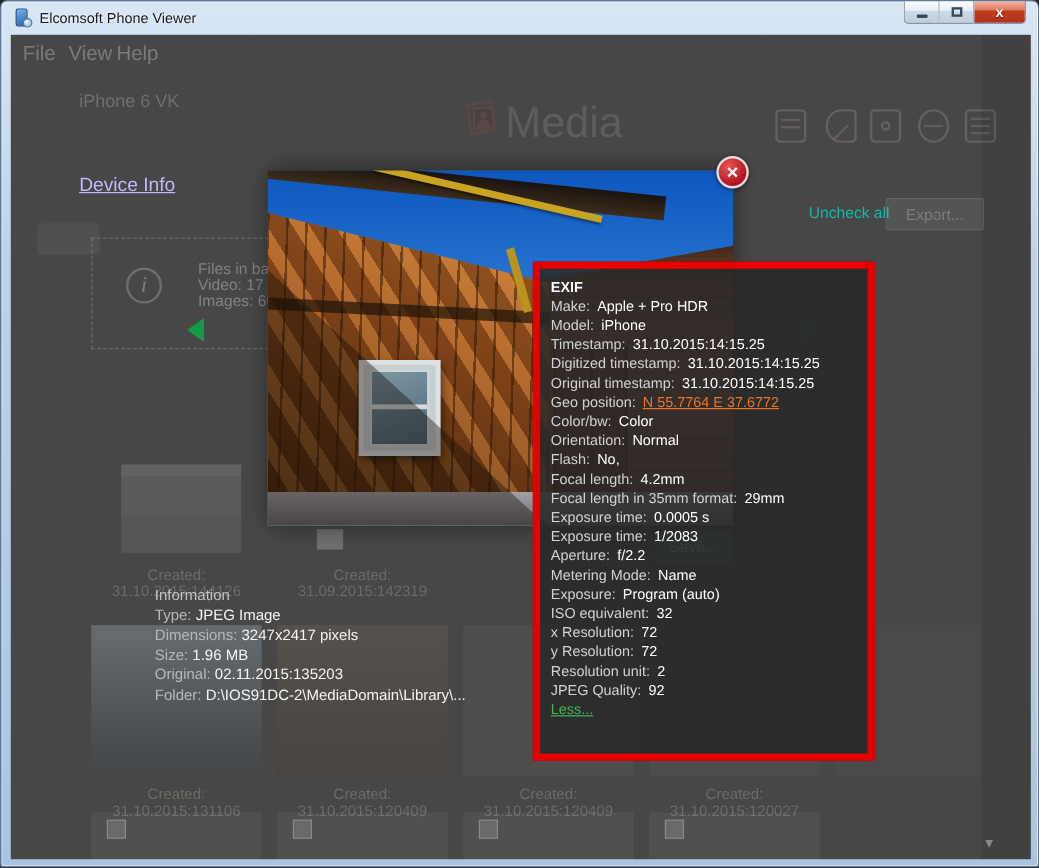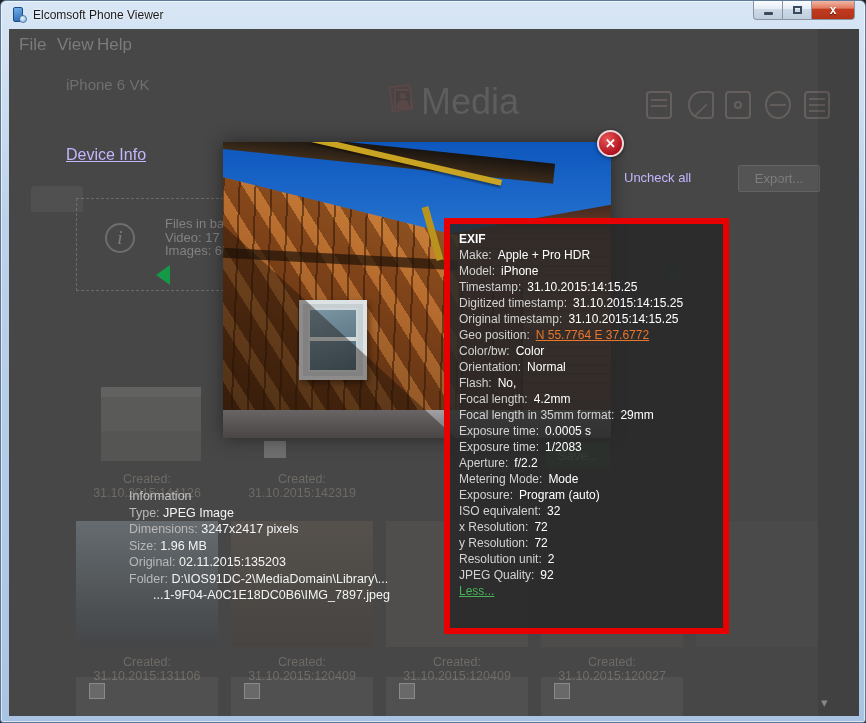--- a/index.html
+++ b/index.html
@@ -41,21 +41,21 @@
   .media-icon .f1{ position:absolute; left:6px; top:0px; width:22px; height:26px;
     border:2px solid #6a4848; transform:rotate(-8deg); background:rgba(90,60,60,.2);}
   .media-icon .f2{ position:absolute; left:10px; top:4px; width:18px; height:20px;
     border:2px solid #6a4848; background:#554; background:rgba(70,50,50,.4);}
   .media-icon .head{ position:absolute; left:16px; top:8px; width:6px; height:6px; border-radius:50%; background:#6a4848;}
   .media-icon .body{ position:absolute; left:13px; top:15px; width:12px; height:7px; border-radius:5px 5px 0 0; background:#6a4848;}
   .media-title{ left:412px; top:52px; font-size:36px; color:#5d5d5d; }
   .tool-icon{ top:62px; width:26px; height:28px; border:2px solid rgba(125,115,112,.55); border-radius:4px; }
   .tool-icon .line{ position:absolute; left:3px; right:3px; height:2px; background:rgba(125,115,112,.5);}
   .tool-icon .dot{ position:absolute; width:8px; height:8px; border:2px solid rgba(125,115,112,.55); border-radius:50%; left:7px; top:8px;}
-  .uncheck-all{ left:615px; top:141px; font-size:13px; color:#c4b5fd; }
+  .uncheck-all{ left:665px; top:141px; font-size:13px; color:#14b8a6; }
   .export-btn{ left:729px; top:136px; width:82px; height:27px; background:rgba(255,255,255,.07);
     border:1px solid rgba(255,255,255,.09); border-radius:2px; color:#7d7d7d; font-size:13px;
     display:flex; align-items:center; justify-content:center; gap:6px; }
   .export-caret{ font-size:8px; color:#606060; }
   .info-tile{ left:67px; top:169px; width:363px; height:93px; border:1px dashed rgba(150,150,150,.45); }
   .info-tile .i-circle{ position:absolute; left:28px; top:24px; width:30px; height:30px; border-radius:50%;
     border:2px solid rgba(150,150,150,.5); color:rgba(160,160,160,.6); font-style:italic; font-family:"Liberation Serif",serif;
     font-size:19px; display:flex; align-items:center; justify-content:center; }
   .info-tile .t-lines{ position:absolute; left:88px; top:18px; font-size:13px; line-height:13.5px; color:#828282; white-space:nowrap;}
   .info-tile .t-lines div{ position:static; }
@@ -199,21 +199,21 @@
         <div>Images: 668</div>
       </div>
     </div>
 
     <div class="nav-arrow-left"></div>
     <div class="nav-arrow-right"></div>
 
     <div class="doc-thumb"></div>
     <div class="mini-chip"></div>
     <div class="created" style="left:67px; top:443px">Created: 31.10.2015:144126</div>
-    <div class="created" style="left:222px; top:443px">Created: 31.10.2015:142319</div>
+    <div class="created" style="left:222px; top:443px">Created: 31.09.2015:142319</div>
     <div class="created" style="left:388px; top:432px; text-align:right">Created: 3</div>
 
     <div class="thumb" style="left:67px; top:492px; width:142px; height:126px; background:linear-gradient(180deg,rgba(160,178,190,.34),rgba(90,102,112,.3) 70%,rgba(60,66,72,.3));"></div>
     <div class="thumb" style="left:222px; top:492px; width:142px; height:126px; background:linear-gradient(180deg,rgba(120,104,88,.30),rgba(70,62,54,.35));"></div>
     <div class="thumb" style="left:377px; top:492px; width:142px; height:126px; background:rgba(110,106,100,.22);"></div>
     <div class="thumb" style="left:532px; top:492px; width:142px; height:126px; background:rgba(104,98,92,.2);"></div>
     <div class="thumb" style="left:687px; top:492px; width:122px; height:126px; background:rgba(100,96,92,.16);"></div>
     <div class="created" style="left:67px; top:626px">Created: 31.10.2015:131106</div>
     <div class="created" style="left:222px; top:626px">Created: 31.10.2015:120409</div>
     <div class="created" style="left:377px; top:626px">Created: 31.10.2015:120409</div>
@@ -257,41 +257,40 @@
 
   <div class="save-btn">Save...</div>
 
   <div class="info-panel">
     <div class="row">Information</div>
     <div class="row"><span class="lbl">Type:</span> <span class="val">JPEG Image</span></div>
     <div class="row"><span class="lbl">Dimensions:</span> <span class="val">3247x2417 pixels</span></div>
     <div class="row"><span class="lbl">Size:</span> <span class="val">1.96 MB</span></div>
     <div class="row"><span class="lbl">Original:</span> <span class="val">02.11.2015:135203</span></div>
     <div class="row"><span class="lbl">Folder:</span> <span class="val">D:\IOS91DC-2\MediaDomain\Library\...</span></div>
-    <div class="row cont"><span class="val">...1-9F04-A0C1E18DC0B6\IMG_7897.jpeg</span></div>
   </div>
 
   <div class="exif-box">
     <div class="exif-inner">
       <div class="exif-title">EXIF</div>
       <div class="exif-row"><span class="lbl">Make:</span><span class="val">Apple + Pro HDR</span></div>
       <div class="exif-row"><span class="lbl">Model:</span><span class="val">iPhone</span></div>
       <div class="exif-row"><span class="lbl">Timestamp:</span><span class="val">31.10.2015:14:15.25</span></div>
       <div class="exif-row"><span class="lbl">Digitized timestamp:</span><span class="val">31.10.2015:14:15.25</span></div>
       <div class="exif-row"><span class="lbl">Original timestamp:</span><span class="val">31.10.2015:14:15.25</span></div>
       <div class="exif-row"><span class="lbl">Geo position:</span><span class="val geo-link">N 55.7764 E 37.6772</span></div>
       <div class="exif-row"><span class="lbl">Color/bw:</span><span class="val">Color</span></div>
       <div class="exif-row"><span class="lbl">Orientation:</span><span class="val">Normal</span></div>
       <div class="exif-row"><span class="lbl">Flash:</span><span class="val">No,</span></div>
       <div class="exif-row"><span class="lbl">Focal length:</span><span class="val">4.2mm</span></div>
       <div class="exif-row"><span class="lbl">Focal length in 35mm format:</span><span class="val">29mm</span></div>
       <div class="exif-row"><span class="lbl">Exposure time:</span><span class="val">0.0005 s</span></div>
       <div class="exif-row"><span class="lbl">Exposure time:</span><span class="val">1/2083</span></div>
       <div class="exif-row"><span class="lbl">Aperture:</span><span class="val">f/2.2</span></div>
-      <div class="exif-row"><span class="lbl">Metering Mode:</span><span class="val">Mode</span></div>
+      <div class="exif-row"><span class="lbl">Metering Mode:</span><span class="val">Name</span></div>
       <div class="exif-row"><span class="lbl">Exposure:</span><span class="val">Program (auto)</span></div>
       <div class="exif-row"><span class="lbl">ISO equivalent:</span><span class="val">32</span></div>
       <div class="exif-row"><span class="lbl">x Resolution:</span><span class="val">72</span></div>
       <div class="exif-row"><span class="lbl">y Resolution:</span><span class="val">72</span></div>
       <div class="exif-row"><span class="lbl">Resolution unit:</span><span class="val">2</span></div>
       <div class="exif-row"><span class="lbl">JPEG Quality:</span><span class="val">92</span></div>
       <div class="exif-row"><span class="less-link">Less...</span></div>
     </div>
   </div>
 </div>

